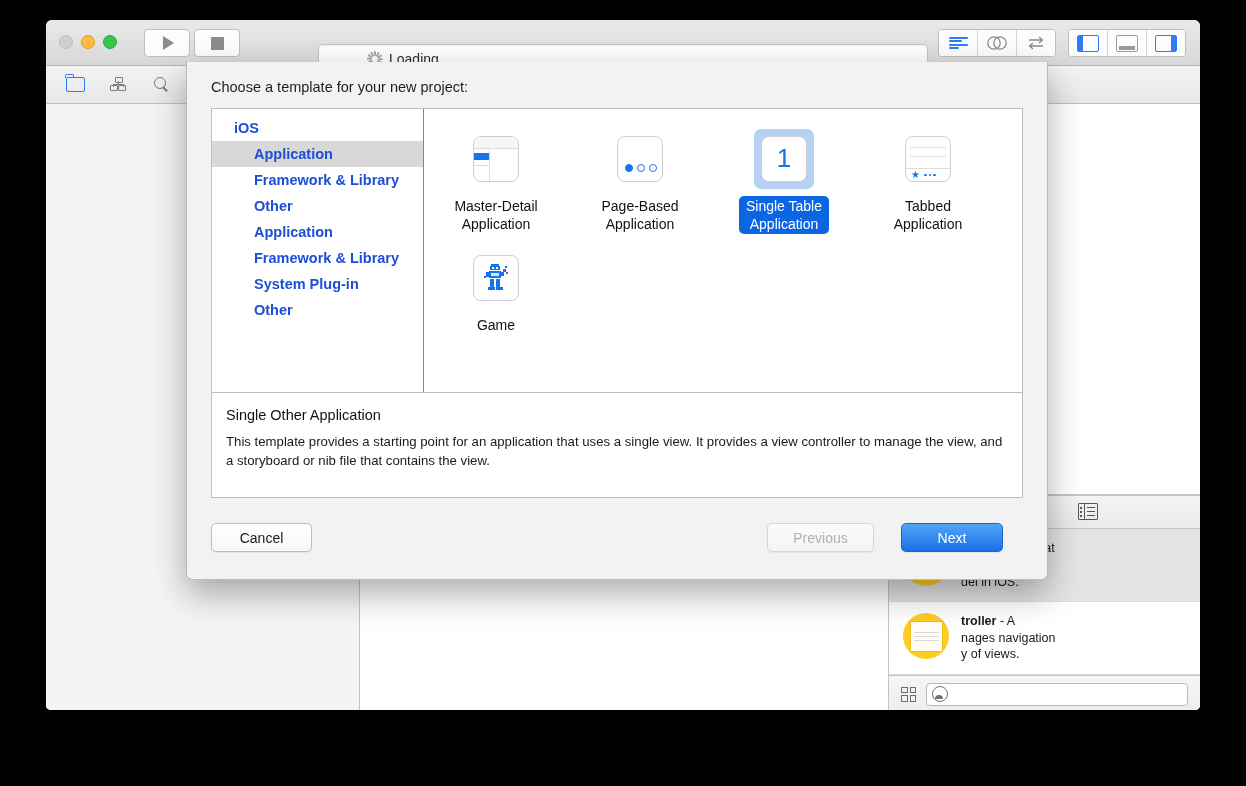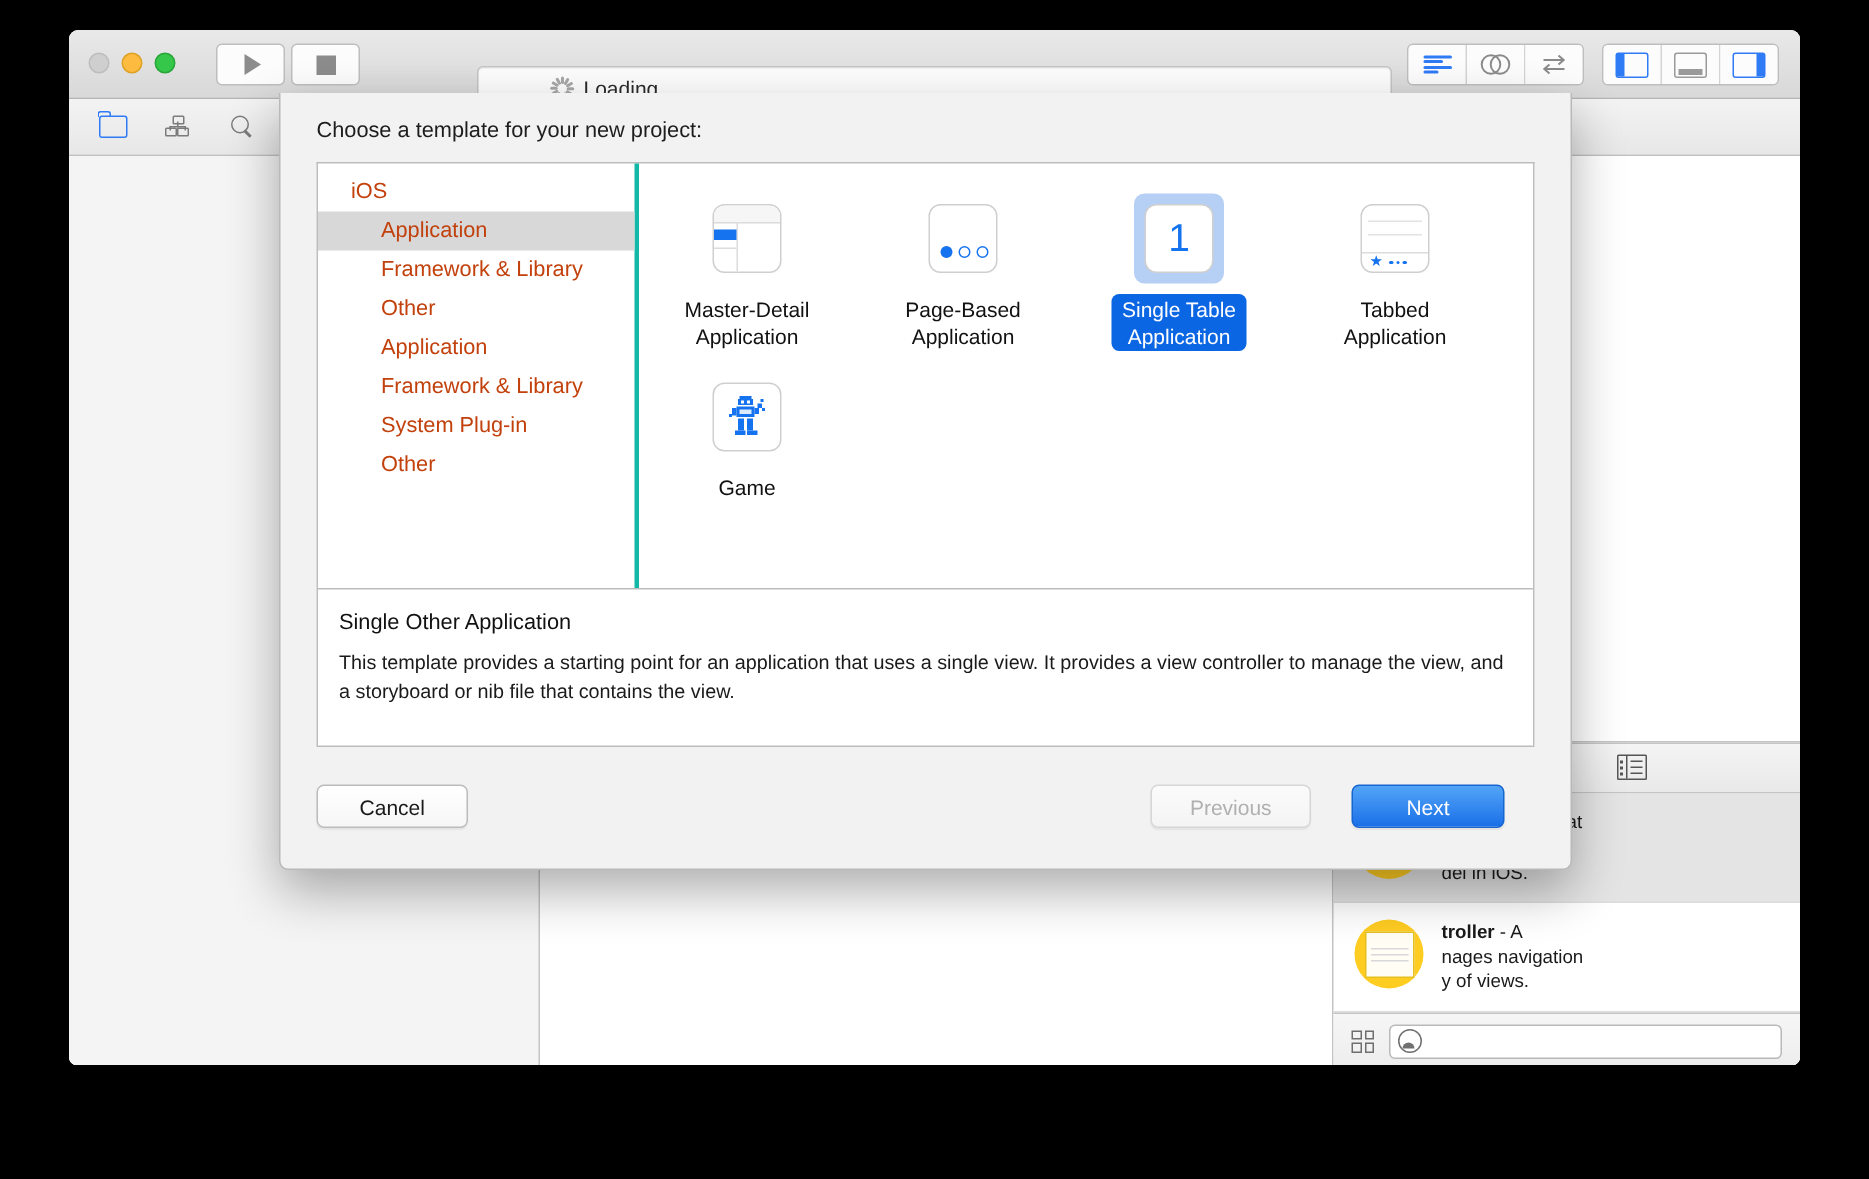--- a/index.html
+++ b/index.html
@@ -263,24 +263,25 @@
   .sheet-main {
     margin: 13px 24px 0 24px;
     height: 283px;
     display: flex;
     background: #fff;
     border: 1px solid #bdbdbd;
     border-bottom: none;
   }
   .tpl-sidebar {
     width: 211px;
-    border-right: 3px solid #14b8a6;
+    border-right: 1px solid #14b8a6;
     padding-top: 6px;
     font-size: 14.5px;
-    color: #c2410c;
+    color: #1d4ed8;
+    font-weight: bold;
   }
   .tpl-group { padding: 5px 0 5px 22px; }
   .tpl-child { padding: 5px 0 5px 42px; }
   .tpl-child.sel { background: #d8d8d8; }
 
   .tpl-grid {
     flex: 1;
     padding: 16px 0 0 0;
     display: flex; flex-wrap: wrap;
     align-content: flex-start;

